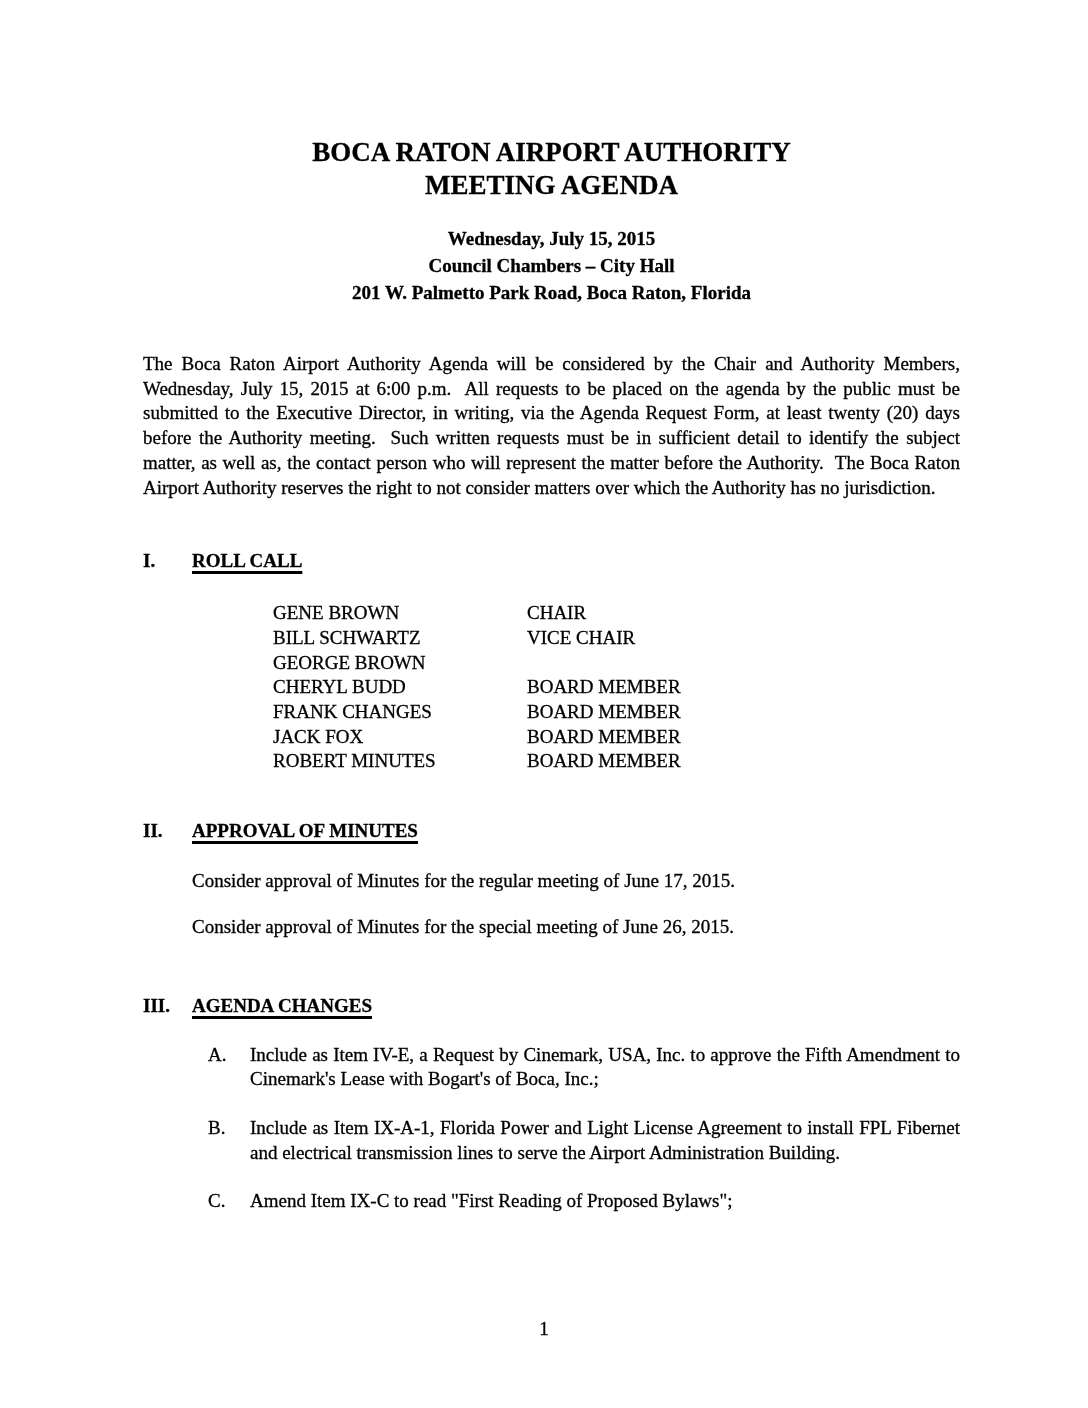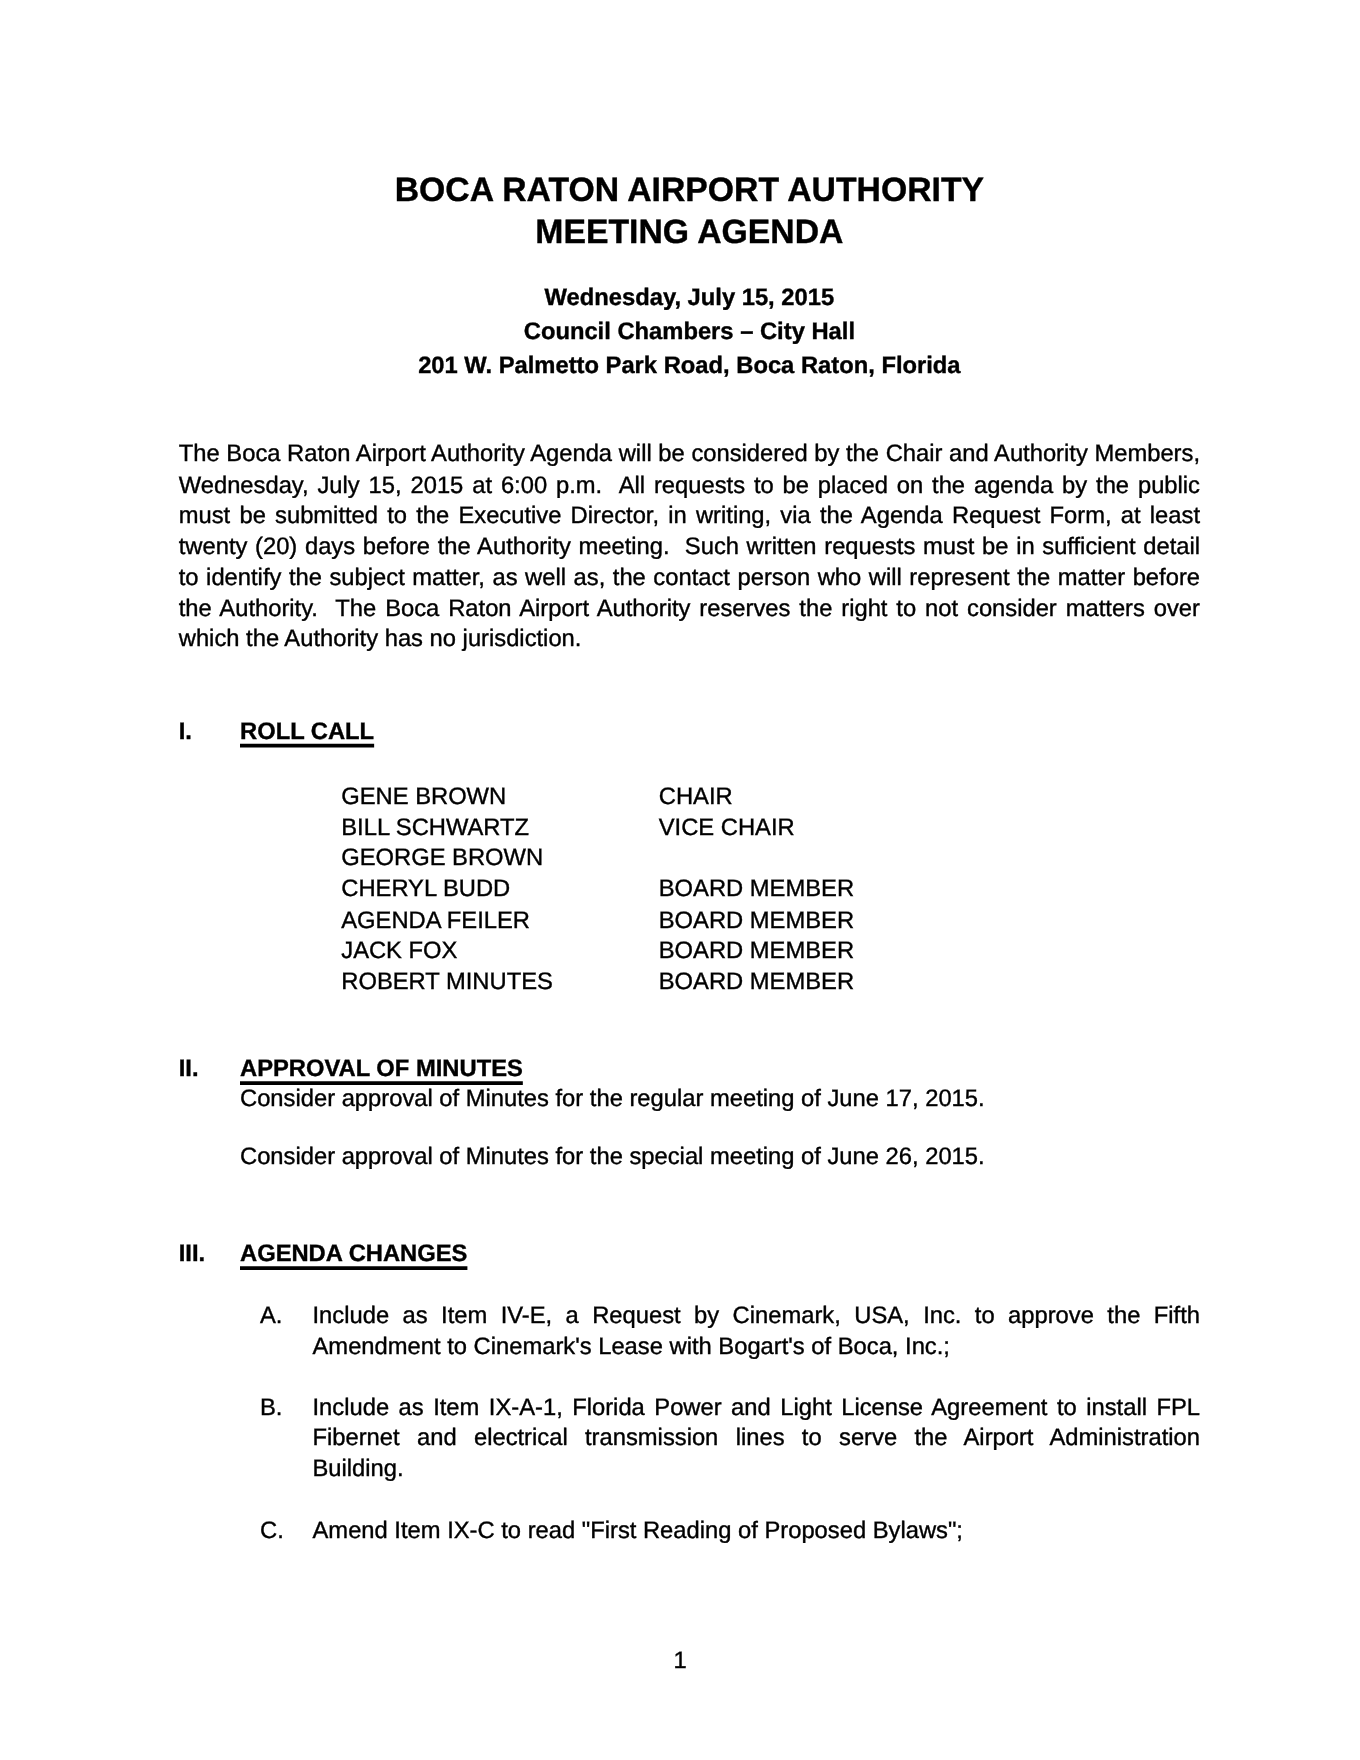--- a/index.html
+++ b/index.html
@@ -1,15 +1,15 @@
 <!DOCTYPE html>
 <html><head>
 <meta charset="utf-8">
 <style>
-  * { box-sizing: border-box; margin: 0; padding: 0; }
+  * { box-sizing: border-box; margin: 0; padding: 0; font-family: Liberation Serif, serif; }
   html, body { background: #ffffff; }
   .page {
     position: relative;
     width: 1088px;
     height: 1408px;
     background: #ffffff;
     color: #000000;
     font-family: "Liberation Sans", sans-serif;
     -webkit-text-stroke: 0.3px #000;
     overflow: hidden;
@@ -62,21 +62,21 @@
     font-size: 19px;
     line-height: 24.7px;
   }
   .rc-row { display: flex; }
   .rc-name { width: 254px; flex: none; }
   .minutes-para {
     margin-left: 49px;
     font-size: 19px;
     line-height: 24.7px;
   }
-  .minutes-para.p1 { }
+  .minutes-para.p1 { margin-top: 26px; }
   .minutes-para.p2 { margin-top: 21px; }
   .agenda-item {
     display: flex;
     font-size: 19px;
     line-height: 24.7px;
   }
   .agenda-item.i1 { margin-top: 25px; }
   .agenda-item.i2 { margin-top: 24px; }
   .agenda-item.i3 { margin-top: 24px; }
   .item-label { margin-left: 65px; width: 42px; flex: none; }
@@ -125,21 +125,21 @@
         <span class="rc-title">VICE CHAIR</span>
       </div>
       <div class="rc-row">
         <span class="rc-name">GEORGE BROWN</span>
       </div>
       <div class="rc-row">
         <span class="rc-name">CHERYL BUDD</span>
         <span class="rc-title">BOARD MEMBER</span>
       </div>
       <div class="rc-row">
-        <span class="rc-name">AGENDA FEILER</span>
+        <span class="rc-name">FRANK CHANGES</span>
         <span class="rc-title">BOARD MEMBER</span>
       </div>
       <div class="rc-row">
         <span class="rc-name">JACK FOX</span>
         <span class="rc-title">BOARD MEMBER</span>
       </div>
       <div class="rc-row">
         <span class="rc-name">ROBERT MINUTES</span>
         <span class="rc-title">BOARD MEMBER</span>
       </div>

